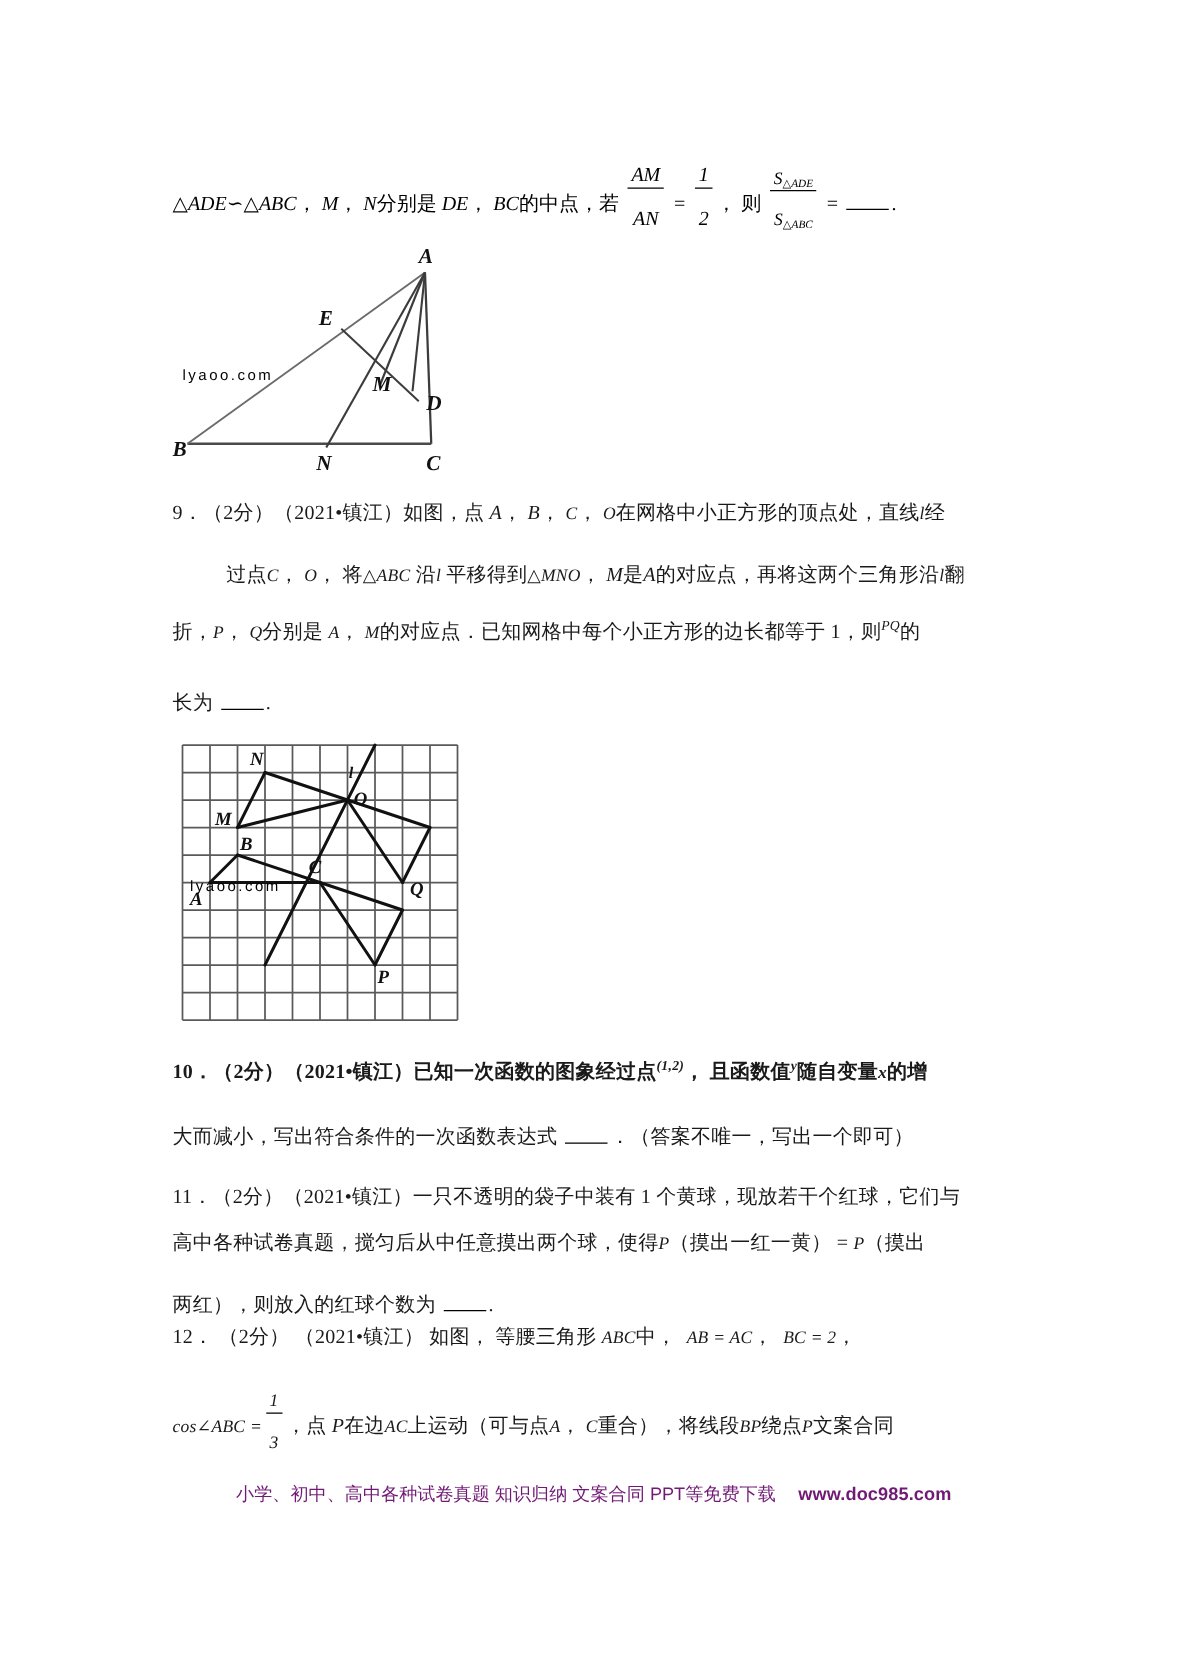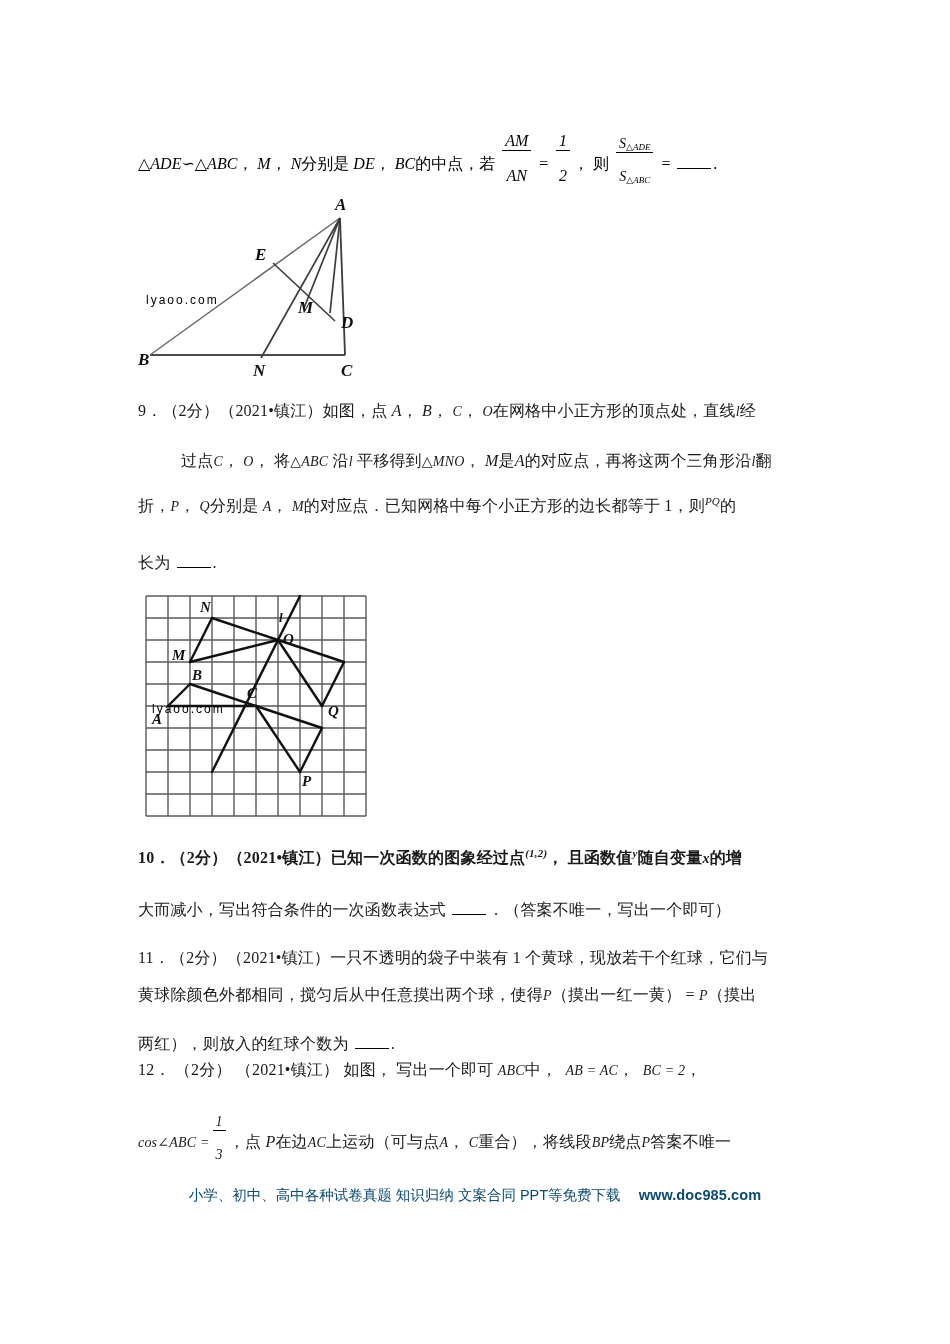--- a/index.html
+++ b/index.html
@@ -141,21 +141,21 @@
   .q12 .l1 { position: absolute; top: 0px;  left: 0; white-space: nowrap; }
   .q12 .l2 { position: absolute; top: 52px; left: 0; white-space: nowrap; }
 
   .footer {
     position: absolute;
     left: 0;
     top: 1186px;
     width: 950px;
     text-align: center;
     font-size: 14.5px;
-    color: #0c4a6e;
+    color: #701a75;
     font-family: "Liberation Sans", "DejaVu Sans", sans-serif;
   }
   .footer .site {
     font-weight: bold;
     margin-left: 18px;
     letter-spacing: 0.1px;
   }
 
   .wm {
     position: absolute;
@@ -327,38 +327,38 @@
         <span class="cn">大而减小，写出符合条件的一次函数表达式</span>
         <span class="blank"></span><span class="cn">．</span><span class="cn">（答案不唯一，写出一个即可）</span>
       </div>
     </div>
 
     <div class="q11 q-line">
       <div class="l1">
         <span class="cn">11．</span><span class="cn">（2分）</span><span class="cn">（2021•镇江）</span><span class="cn">一只不透明的袋子中装有 1 个黄球，现放若干个红球，它们与</span>
       </div>
       <div class="l2">
-        <span class="cn">黄球除颜色外都相同，搅匀后从中任意摸出两个球，使得</span><span class="mi-sm">P</span><span class="cn">（摸出一红一黄）</span>
+        <span class="cn">高中各种试卷真题，搅匀后从中任意摸出两个球，使得</span><span class="mi-sm">P</span><span class="cn">（摸出一红一黄）</span>
         <span>=</span>
         <span class="mi-sm">P</span><span class="cn">（摸出</span>
       </div>
       <div class="l3">
         <span class="cn">两红），则放入的红球个数为</span>
         <span class="blank"></span><span>.</span>
       </div>
     </div>
 
     <div class="q12 q-line">
       <div class="l1">
-        <span class="cn">12．</span>&nbsp;<span class="cn">（2分）</span>&nbsp;<span class="cn">（2021•镇江）</span>&nbsp;<span class="cn">如图，</span>&nbsp;<span class="cn">写出一个即可</span>&nbsp;<span class="mi-sm">ABC</span><span class="cn">中，</span>&nbsp;&nbsp;<span class="mi-sm">AB = AC</span><span class="cn">，</span>&nbsp;&nbsp;<span class="mi-sm">BC = 2</span><span class="cn">，</span>
+        <span class="cn">12．</span>&nbsp;<span class="cn">（2分）</span>&nbsp;<span class="cn">（2021•镇江）</span>&nbsp;<span class="cn">如图，</span>&nbsp;<span class="cn">等腰三角形</span>&nbsp;<span class="mi-sm">ABC</span><span class="cn">中，</span>&nbsp;&nbsp;<span class="mi-sm">AB = AC</span><span class="cn">，</span>&nbsp;&nbsp;<span class="mi-sm">BC = 2</span><span class="cn">，</span>
       </div>
       <div class="l2">
         <span class="mi-sm">cos∠ABC =</span><span class="frac small"><span class="num">1</span><span class="den">3</span></span><span class="cn">，点</span>
         <span class="mi">P</span><span class="cn">在边</span><span class="mi-sm">AC</span><span class="cn">上运动（可与点</span><span class="mi-sm">A</span><span class="cn">，</span>
-        <span class="mi-sm">C</span><span class="cn">重合），将线段</span><span class="mi-sm">BP</span><span class="cn">绕点</span><span class="mi-sm">P</span><span class="cn">答案不唯一</span>
+        <span class="mi-sm">C</span><span class="cn">重合），将线段</span><span class="mi-sm">BP</span><span class="cn">绕点</span><span class="mi-sm">P</span><span class="cn">文案合同</span>
       </div>
     </div>
 
   </div>
 
   <div class="footer">
     <span>小学、初中、高中各种试卷真题 知识归纳 文案合同 PPT等免费下载</span><span class="site">www.doc985.com</span>
   </div>
 </div>
 

